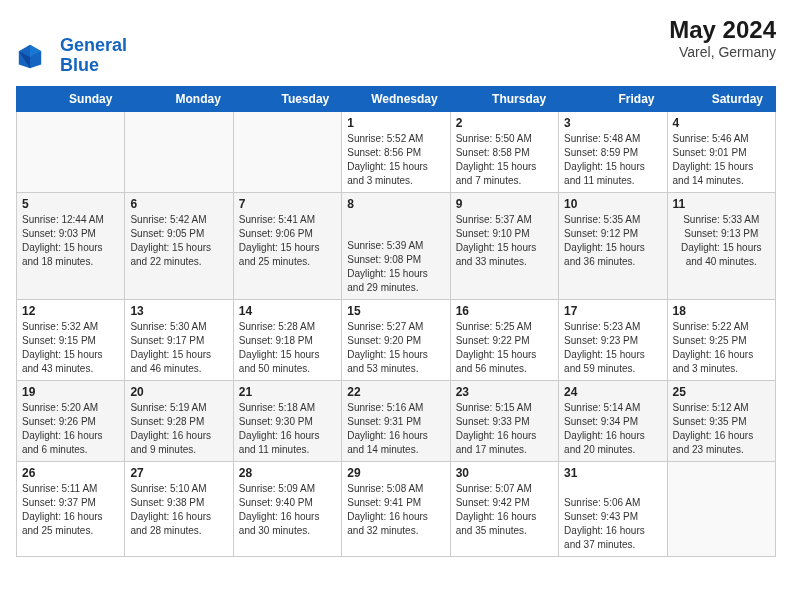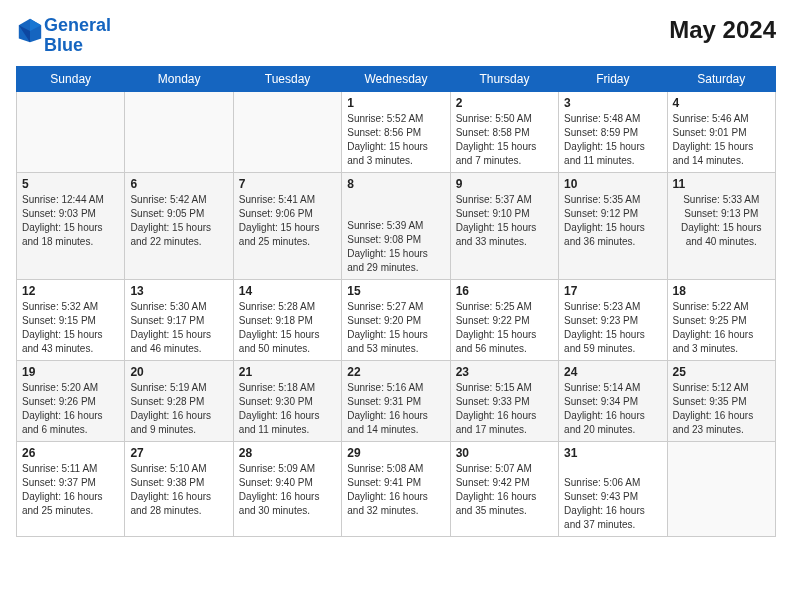--- a/index.html
+++ b/index.html
@@ -11,22 +11,23 @@
       padding: 16px;
     }
     .header {
       display: flex;
       justify-content: space-between;
       align-items: flex-start;
       margin-bottom: 10px;
     }
     .logo {
       display: flex;
-      align-items: flex-start;
-      gap: 0;
+      align-items: center;
+      gap: 16px;
+      margin-top: 20px;
     }
     .logo-text {
       font-size: 18px;
       font-weight: bold;
       color: #1a1a1a;
       line-height: 1.1;
     }
     .logo-text span {
       color: #1565c0;
     }
@@ -48,23 +49,23 @@
     }
     .calendar {
       width: 100%;
       border-collapse: collapse;
       border: 1px solid #ccc;
     }
     .calendar th {
       background: #1565c0;
       color: #fff;
       font-size: 12px;
-      font-weight: normal;
-      padding: 5px 4px;
-      text-align: center;
+      font-weight: bold;
+      padding: 5px 12px;
+      text-align: right;
       border: 1px solid #1565c0;
     }
     .calendar td {
       border: 1px solid #ccc;
       vertical-align: top;
       padding: 4px 5px;
       width: calc(100% / 7);
       height: 80px;
       font-size: 10.5px;
       color: #222;
@@ -97,20 +98,21 @@
       <polygon points="15,3 27,10 15,16" fill="#1976d2"></polygon>
       <polygon points="3,10 15,16 15,28" fill="#0d47a1"></polygon>
     </svg>
     <div class="logo-text">
       <div><span>General</span></div>
       <div><span style="color:#1565c0">Blue</span></div>
     </div>
   </div>
   <div class="title-block">
     <div class="month-title">May 2024</div>
+    <div class="location">Varel, Germany</div>
   </div>
 </div>
 
 <table class="calendar">
   <thead>
     <tr>
     <th>Sunday</th>
         <th>Monday</th>
         <th>Tuesday</th>
         <th>Wednesday</th>

